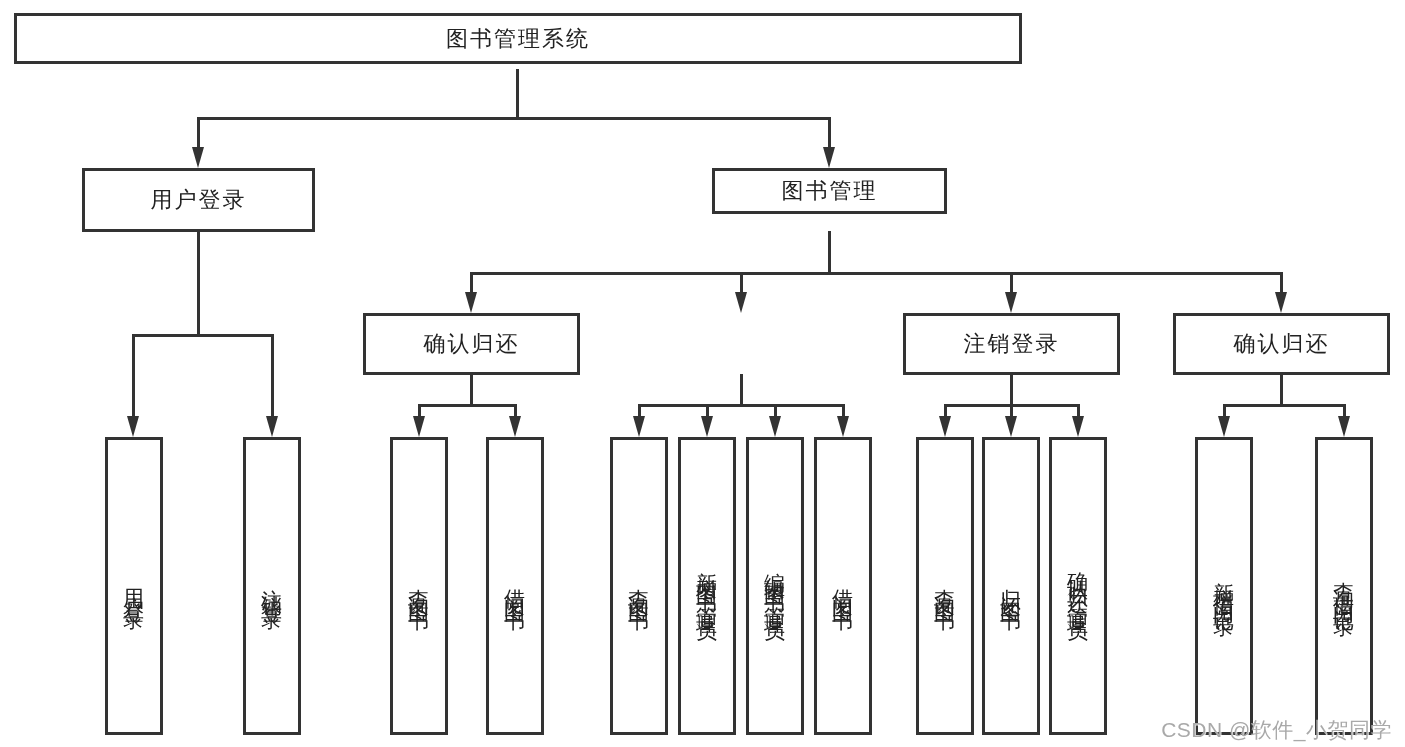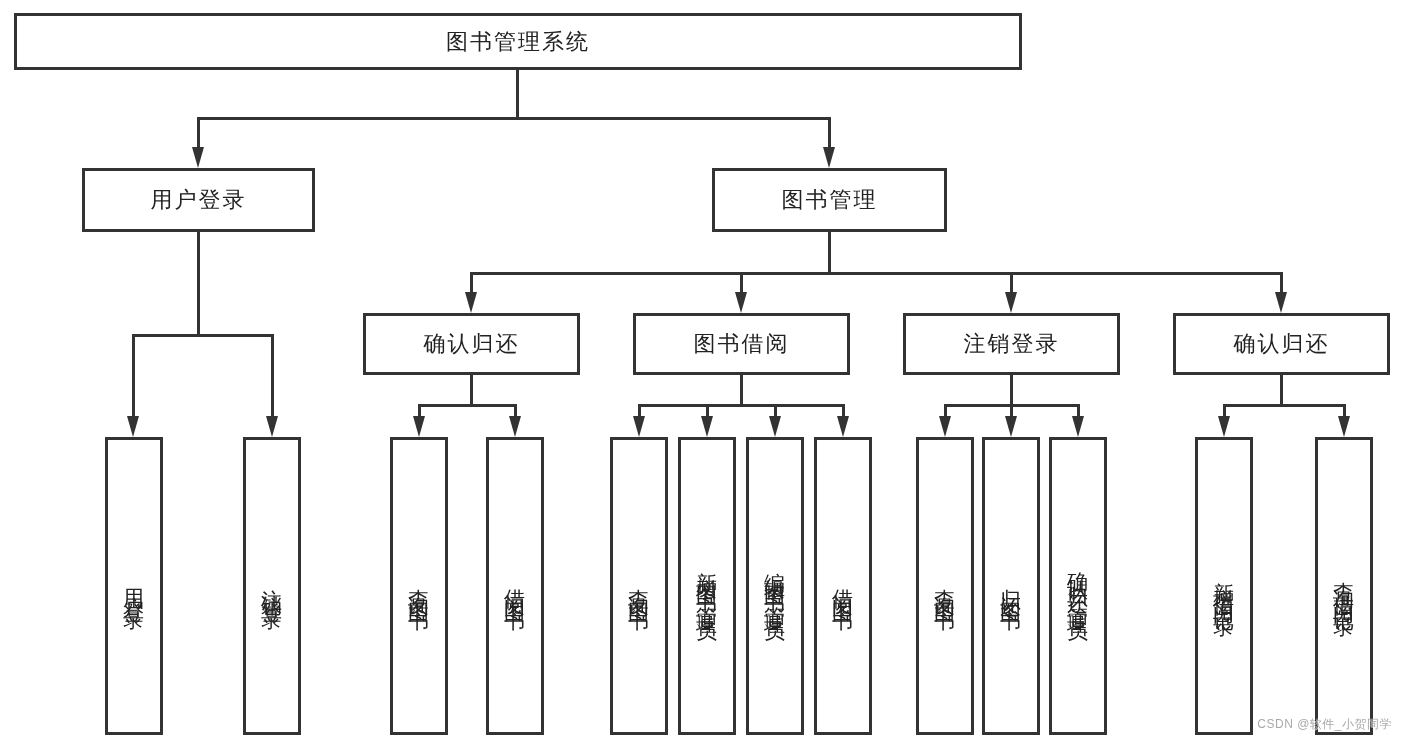--- a/index.html
+++ b/index.html
@@ -42,48 +42,48 @@
   .arr{
     position:absolute;
     width:0;height:0;
     border-left:6.5px solid transparent;
     border-right:6.5px solid transparent;
     border-top:21px solid var(--line);
   }
   .watermark{
     position:absolute;
     top:716px;right:13px;
-    font-size:12px;
+    font-size:21px;
     color:#a9a9a9;
     letter-spacing:0.5px;
     text-shadow:1px 1px 0 rgba(255,255,255,0.8);
     z-index:5;
     white-space:nowrap;
   }
 </style>
 </head>
 <body>
 
 <div id="canvas">
 
-  <div class="box" style="left:14px;top:13px;width:1008px;height:57px">
+  <div class="box" style="left:14px;top:13px;width:1008px;height:51px">
     <span>图书管理系统</span>
   </div>
 
   <div class="vl" style="left:515.5px;top:69px;height:51px"></div>
   <div class="hl" style="left:197px;top:117px;width:634px"></div>
   <div class="vl" style="left:197px;top:117px;height:33px"></div>
   <div class="arr" style="left:192px;top:147px"></div>
   <div class="vl" style="left:828px;top:117px;height:33px"></div>
   <div class="arr" style="left:823px;top:147px"></div>
 
   <div class="box" style="left:82px;top:168px;width:233px;height:64px">
     <span>用户登录</span>
   </div>
-  <div class="box" style="left:712px;top:168px;width:235px;height:64px">
+  <div class="box" style="left:712px;top:168px;width:235px;height:46px">
     <span>图书管理</span>
   </div>
 
   <div class="vl" style="left:197px;top:231px;height:105px"></div>
   <div class="hl" style="left:131.5px;top:334px;width:142px"></div>
   <div class="vl" style="left:131.5px;top:334px;height:85px"></div>
   <div class="arr" style="left:126.5px;top:416px"></div>
   <div class="vl" style="left:270.5px;top:334px;height:85px"></div>
   <div class="arr" style="left:265.5px;top:416px"></div>
 
@@ -93,23 +93,20 @@
   <div class="arr" style="left:465px;top:292px"></div>
   <div class="vl" style="left:740px;top:272px;height:24px"></div>
   <div class="arr" style="left:735px;top:292px"></div>
   <div class="vl" style="left:1010px;top:272px;height:24px"></div>
   <div class="arr" style="left:1005px;top:292px"></div>
   <div class="vl" style="left:1280px;top:272px;height:24px"></div>
   <div class="arr" style="left:1275px;top:292px"></div>
 
   <div class="box" style="left:363px;top:313px;width:217px;height:62px">
     <span>确认归还</span>
-  </div>
-  <div class="box" style="left:633px;top:313px;width:217px;height:62px">
-    <span>图书借阅</span>
   </div>
   <div class="box" style="left:903px;top:313px;width:217px;height:62px">
     <span>注销登录</span>
   </div>
   <div class="box" style="left:1173px;top:313px;width:217px;height:62px">
     <span>确认归还</span>
   </div>
 
   <div class="vl" style="left:470px;top:374px;height:33px"></div>
   <div class="hl" style="left:417.5px;top:404px;width:99px"></div>

